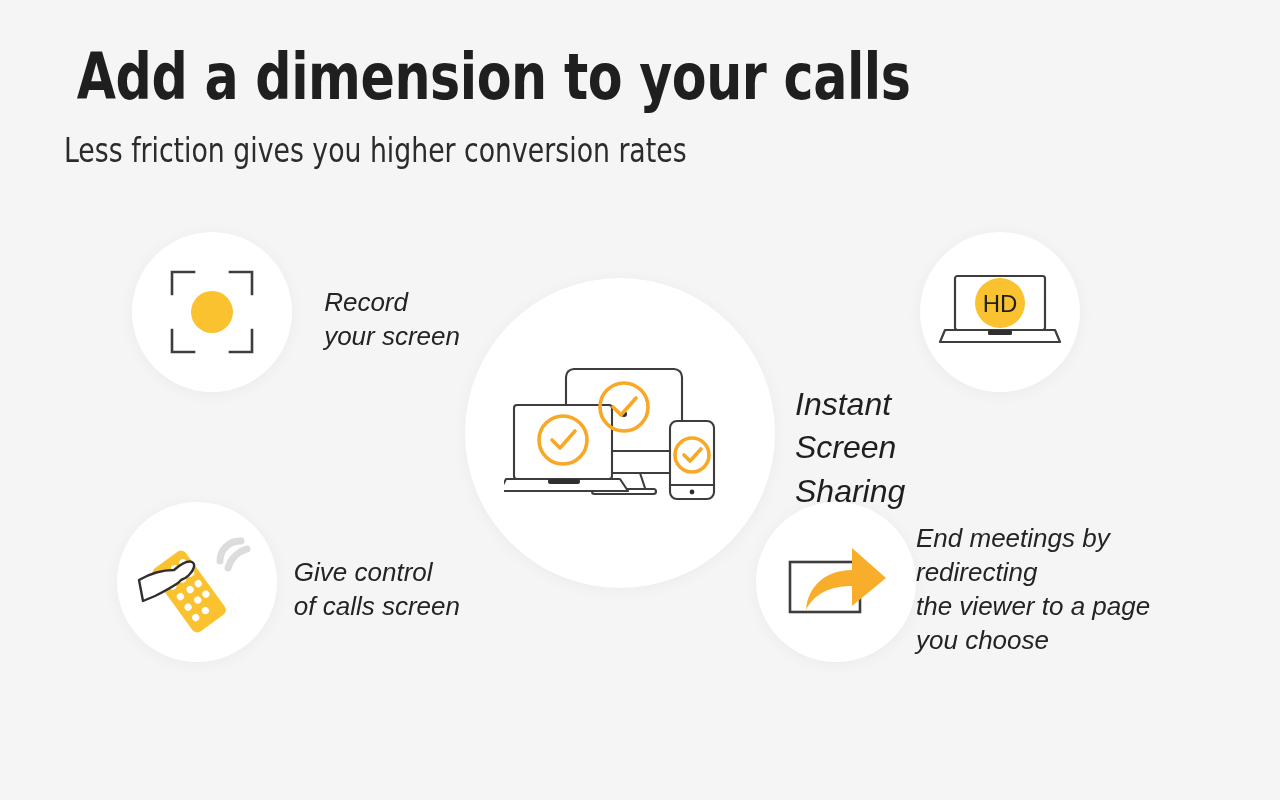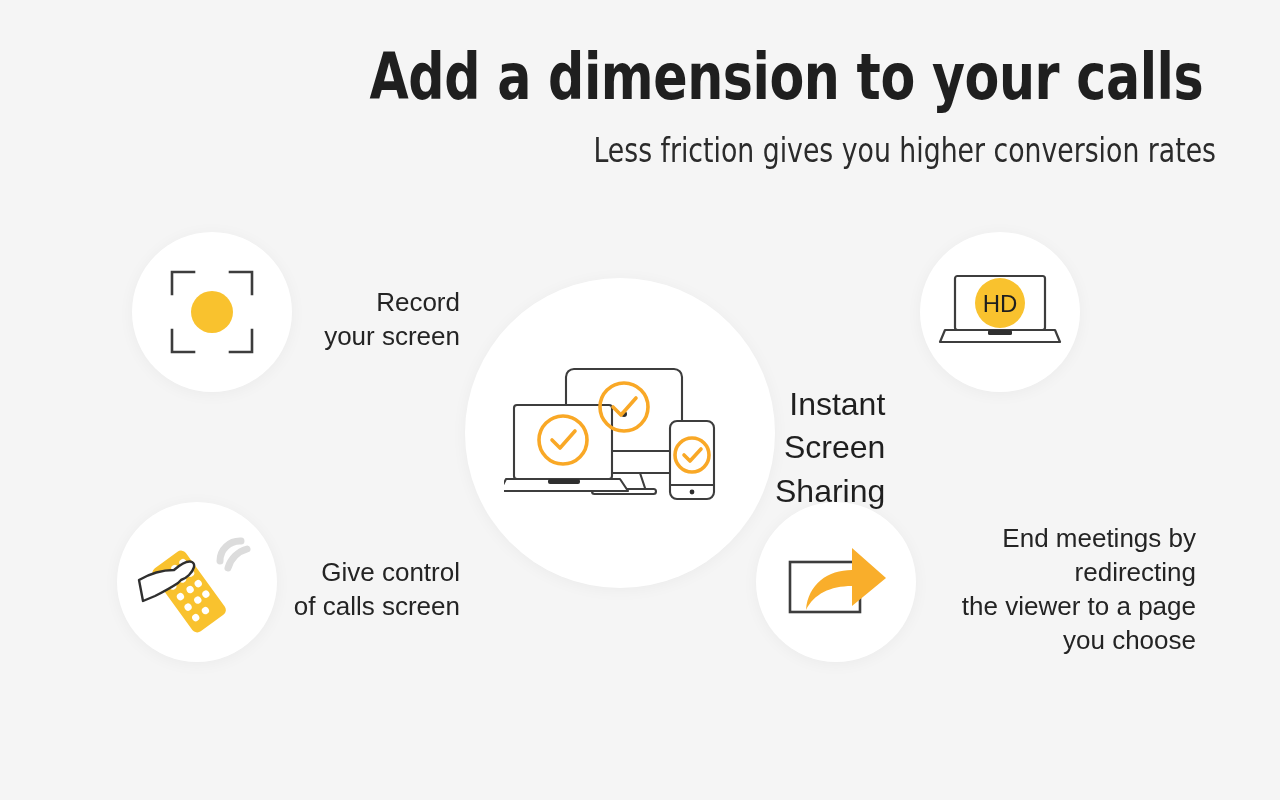--- a/index.html
+++ b/index.html
@@ -14,21 +14,21 @@
     overflow: hidden;
     position: relative;
   }
 
   
   .header {
     position: absolute;
     top: 0;
     left: 0;
     width: 1280px;
-    text-align: right;
+    text-align: left;
     padding-top: 44px;
     box-sizing: border-box;
   }
   .title {
     font-family: "DejaVu Sans Condensed", "Liberation Sans Narrow", "Liberation Sans", sans-serif;
     font-size: 64px;
     font-weight: 700;
     color: #1f1f1f;
     letter-spacing: -0.5px;
     line-height: 1.05;
@@ -59,40 +59,41 @@
     align-items: center;
     justify-content: center;
     box-shadow: 0 2px 16px rgba(0,0,0,0.045);
     flex: none;
   }
   .circle-sm { width: 160px; height: 160px; }
   .circle-lg { width: 310px; height: 310px; }
 
   .caption {
     margin-top: 14px;
-    text-align: right;
+    text-align: left;
     font-size: 26px;
     line-height: 1.31;
     color: #242424;
     font-weight: 400;
     white-space: pre-line;
+    font-style: italic;
   }
   .caption-lg {
     margin-top: 30px;
     font-size: 32px;
     line-height: 1.36;
     color: #1f1f1f;
   }
 
   
   #feat-record      { left: 100px;  top: 232px; width: 360px; }
   #feat-control     { left: 100px;  top: 502px; width: 360px; }
   #feat-hd          { left: 820px;  top: 232px; width: 360px; }
   #feat-redirect    { left: 756px;  top: 502px; width: 440px; }
-  #feat-instant     { left: 465px;  top: 278px; width: 350px; }
+  #feat-instant     { left: 465px;  top: 278px; width: 350px; gap: 20px; }
 
   #feat-record .circle, #feat-control .circle,
   #feat-hd .circle, #feat-redirect .circle { margin: 0 auto; }
 
   svg { display: block; }
 </style>
 </head>
 <body>
 
 <div class="header">

